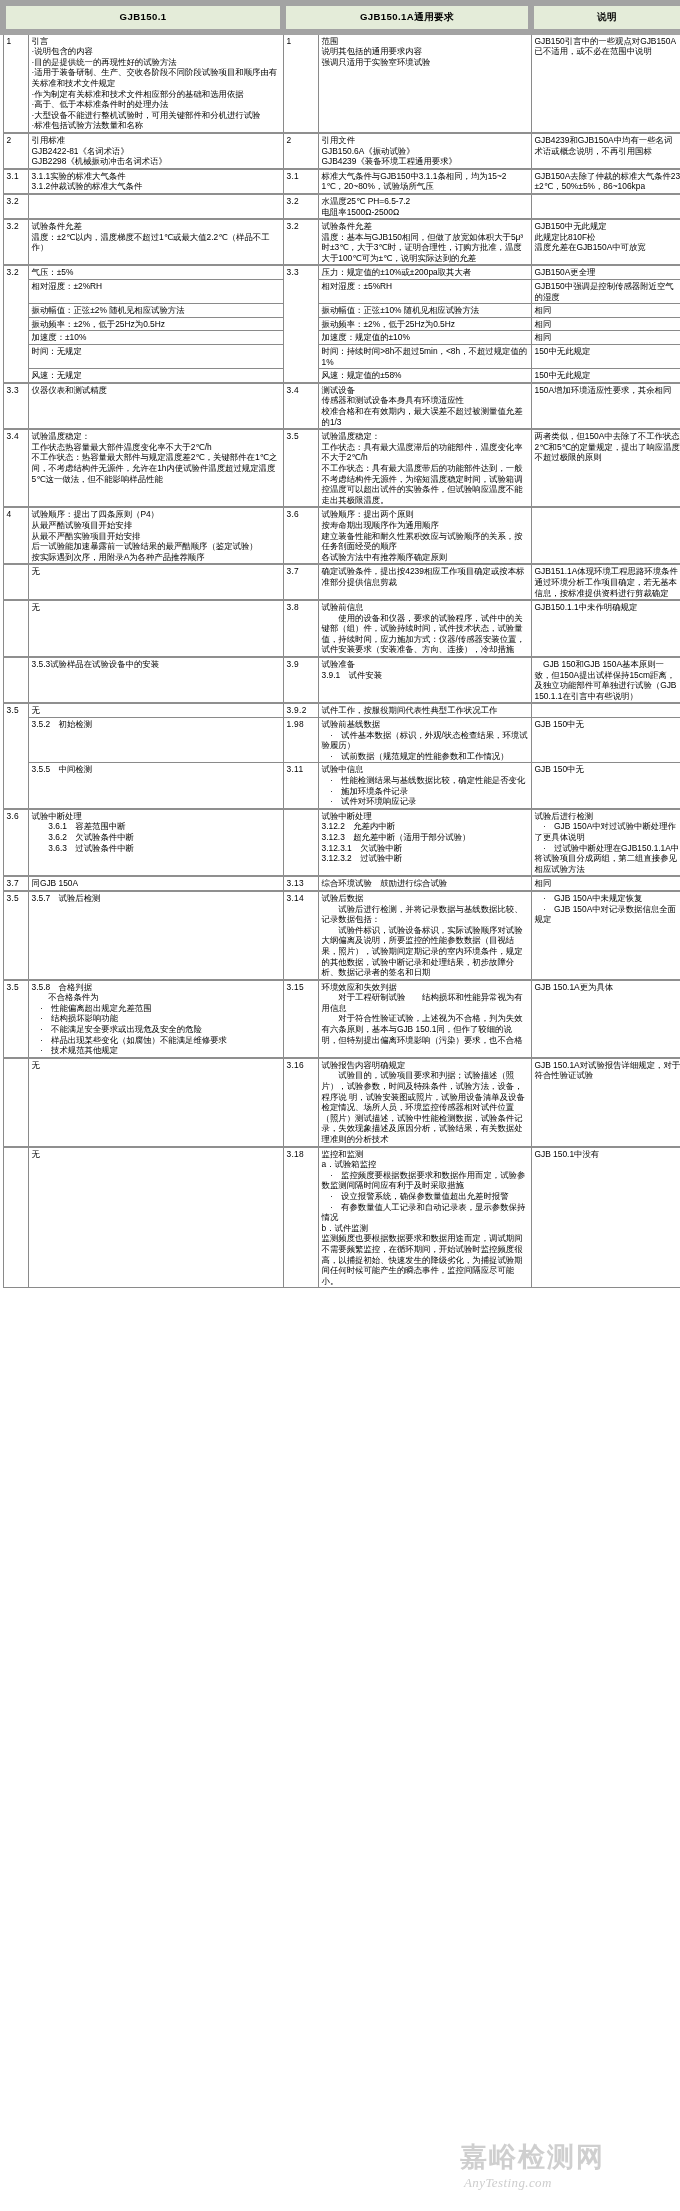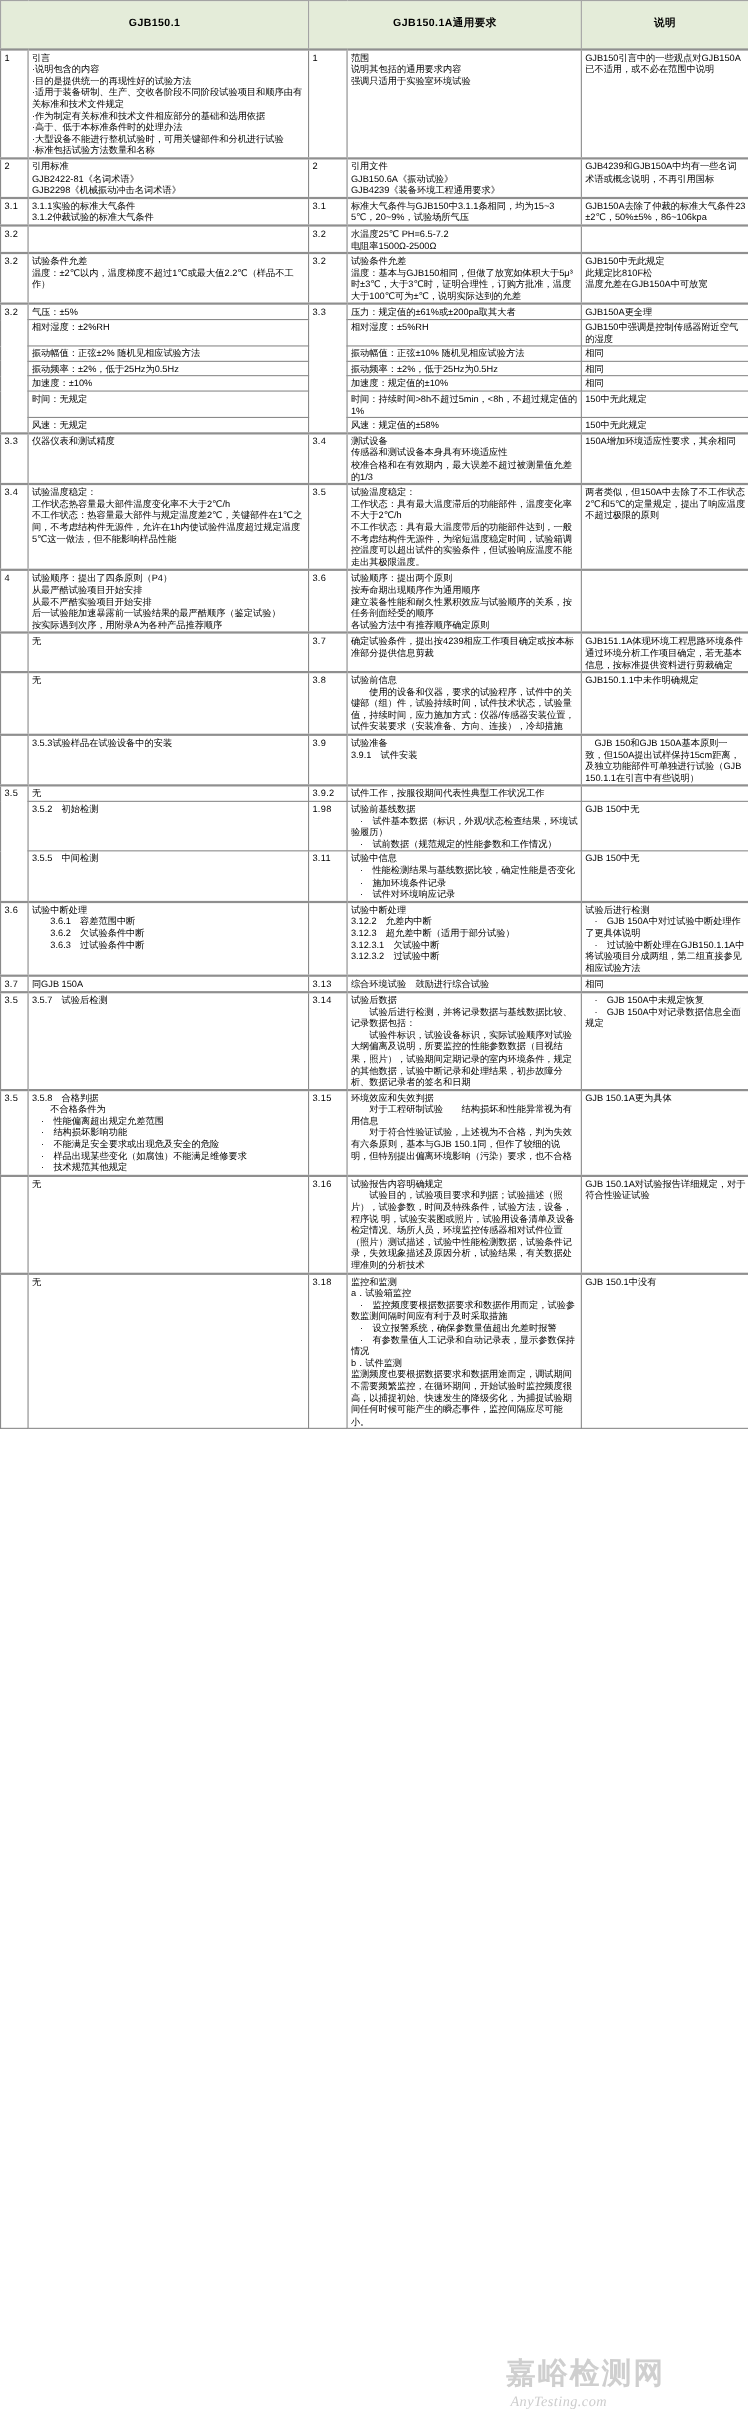--- a/index.html
+++ b/index.html
@@ -37,22 +37,22 @@
     white-space: pre-wrap;
   }
   table.cmp thead th {
     background: #e4ecd9;
     text-align: center;
     vertical-align: middle;
     font-size: 9.6px;
     font-weight: bold;
     height: 22px;
     letter-spacing: .4px;
-    padding: 16px;
-    border: 1px solid #a3a3a3;
+    padding: 6px;
+    border: 6px solid #a3a3a3;
   }
   
   col.c-num-a { width: 25px; }
   col.c-txt-a { width: 255px; }
   col.c-num-b { width: 35px; }
   col.c-txt-b { width: 213px; }
   col.c-note  { width: 152px; }
 
   td.numcell {
     text-align: center;
@@ -143,21 +143,21 @@
           <td>引用文件
 GJB150.6A《振动试验》
 GJB4239《装备环境工程通用要求》</td>
           <td class="notecell">GJB4239和GJB150A中均有一些名词术语或概念说明，不再引用国标</td>
         </tr>
         <tr class="grp">
           <td class="numcell">3.1</td>
           <td>3.1.1实验的标准大气条件
 3.1.2仲裁试验的标准大气条件</td>
           <td class="numcell">3.1</td>
-          <td>标准大气条件与GJB150中3.1.1条相同，均为15~35℃，20~9%，试验场所气压</td>
+          <td>标准大气条件与GJB150中3.1.1条相同，均为15~21℃，20~80%，试验场所气压</td>
           <td class="notecell">GJB150A去除了仲裁的标准大气条件23±2℃，50%±5%，86~106kpa</td>
         </tr>
         <tr class="grp">
           <td class="numcell">3.2</td>
           <td></td>
           <td class="numcell">3.2</td>
           <td>水温度25℃ PH=6.5-7.2
 电阻率1500Ω-2500Ω</td>
           <td class="notecell"></td>
         </tr>
@@ -169,21 +169,21 @@
           <td>试验条件允差
 温度：基本与GJB150相同，但做了放宽如体积大于5μ³时±3℃，大于3℃时，证明合理性，订购方批准，温度大于100℃可为±℃，说明实际达到的允差</td>
           <td class="notecell">GJB150中无此规定
 此规定比810F松
 温度允差在GJB150A中可放宽</td>
         </tr>
         <tr class="grp">
           <td class="numcell" rowspan="7">3.2</td>
           <td>气压：±5%</td>
           <td class="numcell" rowspan="7">3.3</td>
-          <td>压力：规定值的±61%或±200pa取其大者</td>
+          <td>压力：规定值的±10%或±200pa取其大者</td>
           <td class="notecell">GJB150A更全理</td>
         </tr>
         <tr>
           <td>相对湿度：±2%RH</td>
           <td>相对湿度：±5%RH</td>
           <td class="notecell">GJB150中强调是控制传感器附近空气的湿度</td>
         </tr>
         <tr>
           <td>振动幅值：正弦±2% 随机见相应试验方法</td>
           <td>振动幅值：正弦±10% 随机见相应试验方法</td>

